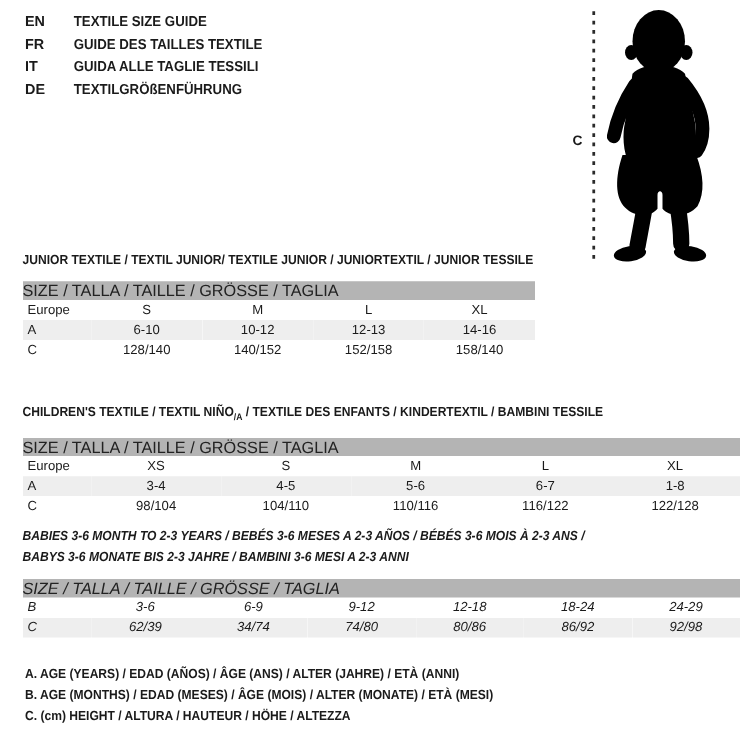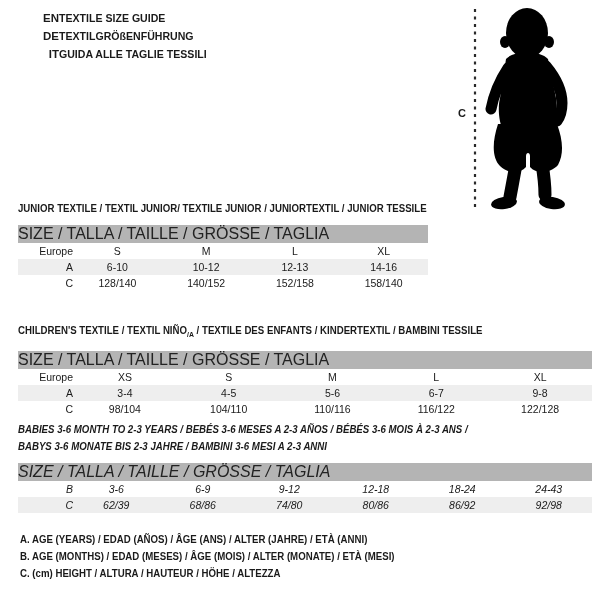--- a/index.html
+++ b/index.html
@@ -5,60 +5,64 @@
   html,body{margin:0;padding:0;}
   body{
     width:600px;height:600px;position:relative;background:#ffffff;
     font-family:"Liberation Sans","DejaVu Sans",sans-serif;
     color:#1a1a1a;overflow:hidden;
   }
   .cond{transform:scaleX(.92);transform-origin:0 50%;display:inline-block;white-space:nowrap;}
 
   
   .lang-block{position:absolute;left:20px;top:9px;}
-  .lang-row{display:flex;line-height:18px;font-size:11.5px;font-weight:bold;text-align:right;}
+  .lang-row{display:flex;line-height:18px;font-size:11.5px;font-weight:bold;}
   .lang-code{width:39px;flex:0 0 39px;}
 
   
   .figure-wrap{position:absolute;left:452px;top:4px;width:140px;height:212px;}
   .c-marker{position:absolute;left:6px;top:103px;font-size:11px;font-weight:bold;}
 
   
   .tbl-section{position:absolute;left:18px;}
   #sec-junior{top:200px;width:410px;}
   #sec-children{top:322px;width:574px;}
   #sec-babies{top:421px;width:574px;font-style:italic;}
   .tbl-title{font-size:10.5px;font-weight:bold;line-height:17px;margin-bottom:8px;white-space:nowrap;transform:scaleX(.92);transform-origin:0 0;}
   .tbl-title .sub{font-size:7.5px;vertical-align:sub;}
   table.size-table{border-collapse:collapse;table-layout:fixed;width:100%;font-size:10.5px;}
   table.size-table td{padding:0 0 0 0;overflow:hidden;}
-  td.bar{background:#b4b4b4;height:14px;padding-left:4px;font-size:16px;color:#222;}
+  td.bar{background:#b4b4b4;height:14px;padding-left:4px;font-size:13px;color:#222;}
   tr.data-row td{height:16px;text-align:center;}
-  tr.data-row td.lbl{text-align:right;padding-left:4px;}
+  tr.data-row td.lbl{text-align:left;padding-left:4px;}
   tr.shade td{background:#eeeeee;}
 
   
   .notes{position:absolute;left:20px;top:531px;}
   .note-line{font-size:10.5px;font-weight:bold;line-height:17px;white-space:nowrap;transform:scaleX(.92);transform-origin:0 0;}
 </style>
 </head>
 <body>
 
 <div class="lang-block">
   <div class="lang-row">
     <span class="lang-code">EN</span>
     <span class="cond">TEXTILE SIZE GUIDE</span>
   </div>
   <div class="lang-row">
+    <span class="lang-code">FR</span>
+    <span class="cond">GUIDE DES TAILLES TEXTILE</span>
+  </div>
+  <div class="lang-row">
+    <span class="lang-code">IT</span>
+    <span class="cond">GUIDA ALLE TAGLIE TESSILI</span>
+  </div>
+  <div class="lang-row">
     <span class="lang-code">DE</span>
     <span class="cond">TEXTILGRÖßENFÜHRUNG</span>
-  </div>
-  <div class="lang-row">
-    <span class="lang-code">IT</span>
-    <span class="cond">GUIDA ALLE TAGLIE TESSILI</span>
   </div>
 </div>
 
 <div class="figure-wrap">
   <span class="c-marker">C</span>
   <svg width="140" height="212" viewBox="0 0 140 212">
 
     <line x1="23" y1="5" x2="23" y2="207" stroke="#2a2a2a" stroke-width="2.2" stroke-dasharray="3 4.5"></line>
     <g fill="#000000">
 
@@ -148,21 +152,21 @@
           <td class="val">M</td>
           <td class="val">L</td>
           <td class="val">XL</td>
         </tr>
         <tr class="data-row shade">
           <td class="lbl">A</td>
           <td class="val">3-4</td>
           <td class="val">4-5</td>
           <td class="val">5-6</td>
           <td class="val">6-7</td>
-          <td class="val">9-8</td>
+          <td class="val">1-8</td>
         </tr>
         <tr class="data-row">
           <td class="lbl">C</td>
           <td class="val">98/104</td>
           <td class="val">104/110</td>
           <td class="val">110/116</td>
           <td class="val">116/122</td>
           <td class="val">122/128</td>
         </tr>
       </tbody>
@@ -188,26 +192,26 @@
         <tr>
           <td class="bar" colspan="7">SIZE / TALLA / TAILLE / GRÖSSE / TAGLIA</td>
         </tr>
         <tr class="data-row">
           <td class="lbl">B</td>
           <td class="val">3-6</td>
           <td class="val">6-9</td>
           <td class="val">9-12</td>
           <td class="val">12-18</td>
           <td class="val">18-24</td>
-          <td class="val">24-43</td>
+          <td class="val">24-29</td>
         </tr>
         <tr class="data-row shade">
           <td class="lbl">C</td>
           <td class="val">62/39</td>
-          <td class="val">68/86</td>
+          <td class="val">34/74</td>
           <td class="val">74/80</td>
           <td class="val">80/86</td>
           <td class="val">86/92</td>
           <td class="val">92/98</td>
         </tr>
       </tbody>
   </table>
 </section>
 
 <div class="notes">

